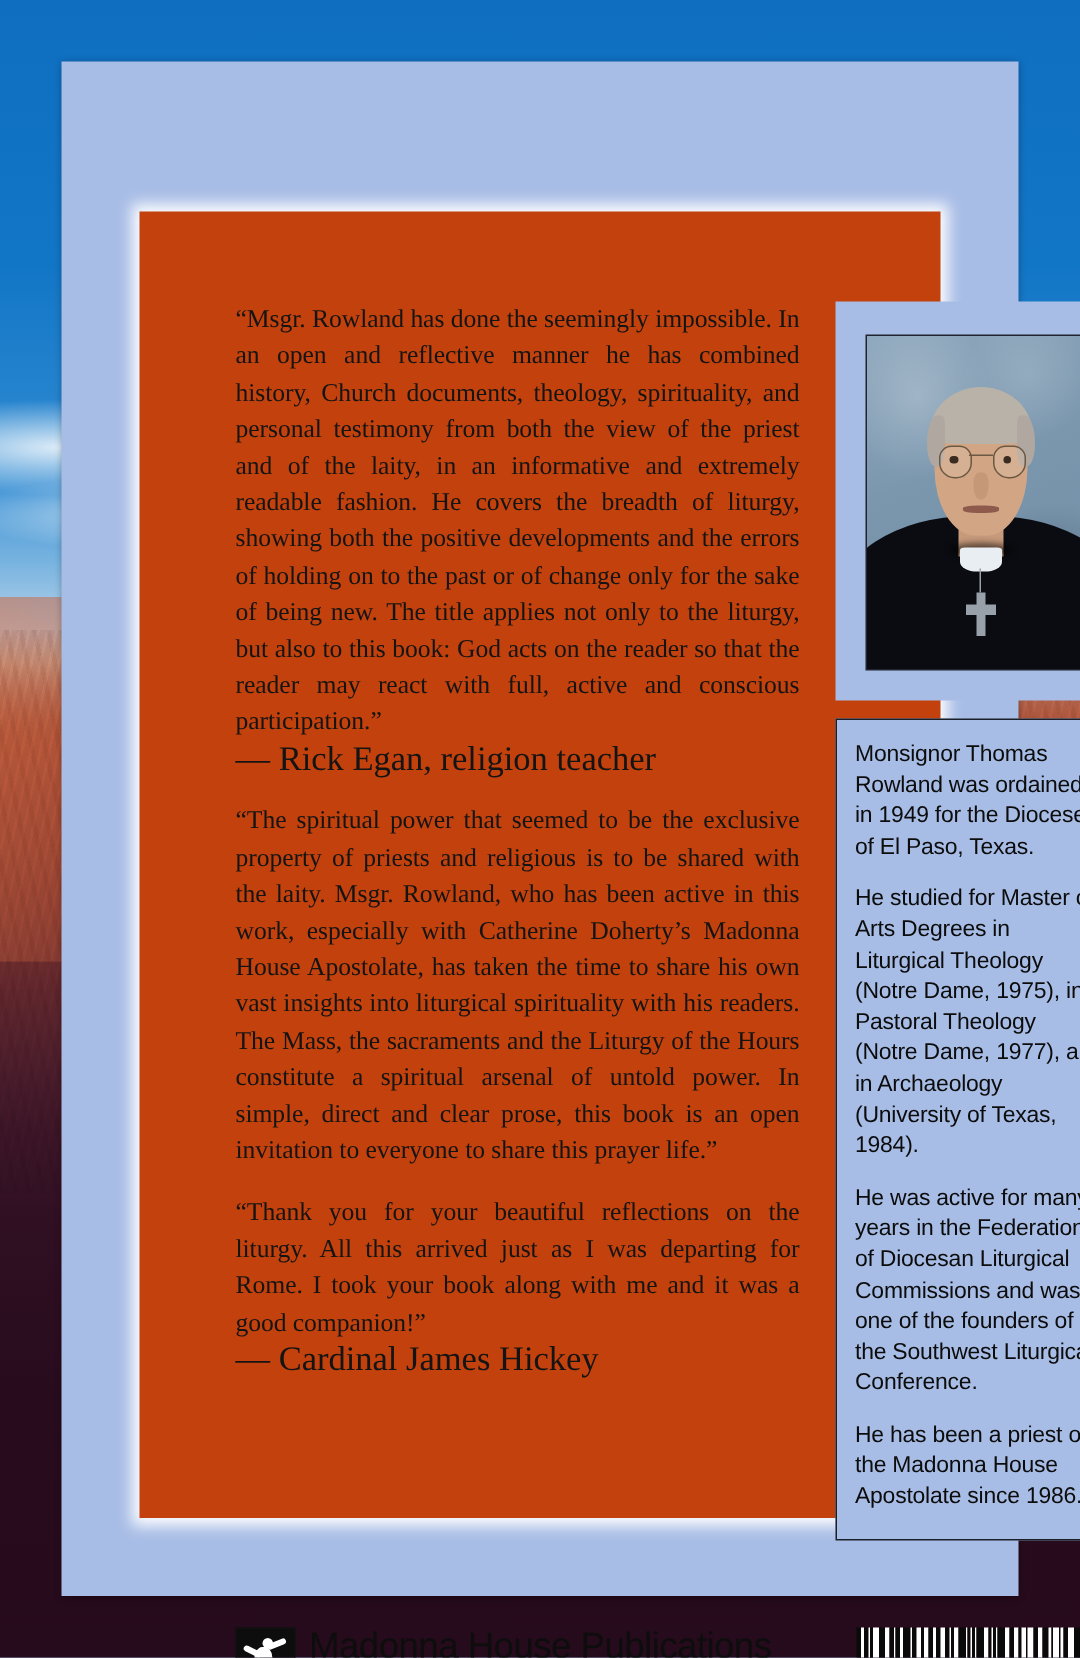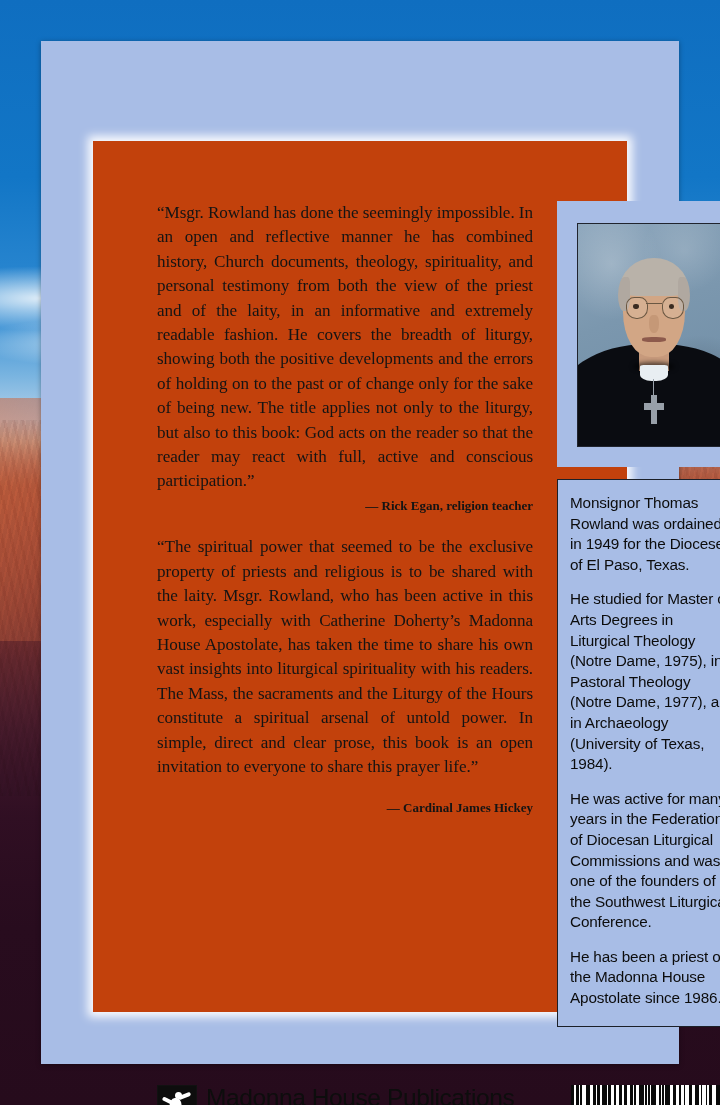--- a/index.html
+++ b/index.html
@@ -108,27 +108,25 @@
     line-height:24.4px;
     text-align:justify;
     text-justify:inter-word;
     color:#141414;
     letter-spacing:-0.05px;
     margin:0;
     hyphens:none;
   }
   .quote-attr{
     font-family:"Liberation Serif",serif;
-    font-size:13px;
+    font-size:23px;
     line-height:24.4px;
-    text-align:right;
     color:#141414;
     margin:0;
     white-space:nowrap;
-    font-weight:bold;
   }
   .quote-attr .ital{ font-style:italic; }
 
   #quote-1{ margin-bottom:17px; }
   #quote-2{ margin-bottom:17px; }
   #quote-3{ margin-bottom:0; }
 
   
   #publisher-block{
     position:absolute;left:0;top:884px;width:376px;
@@ -352,20 +350,21 @@
         <div class="quote-block" id="quote-1">
           <p class="quote-text">“Msgr. Rowland has done the seemingly impossible. In an open and reflective manner he has combined history, Church documents, theology, spirituality, and personal testimony from both the view of the priest and of the laity, in an informative and extremely readable fashion. He covers the breadth of liturgy, showing both the positive developments and the errors of holding on to the past or of change only for the sake of being new. The title applies not only to the liturgy, but also to this book: God acts on the reader so that the reader may react with full, active and conscious participation.”</p>
           <p class="quote-attr"><span>— Rick Egan, religion teacher</span></p>
         </div>
 
         <div class="quote-block" id="quote-2">
           <p class="quote-text">“The spiritual power that seemed to be the exclusive property of priests and religious is to be shared with the laity. Msgr. Rowland, who has been active in this work, especially with Catherine Doherty’s Madonna House Apostolate, has taken the time to share his own vast insights into liturgical spirituality with his readers. The Mass, the sacraments and the Liturgy of the Hours constitute a spiritual arsenal of untold power. In simple, direct and clear prose, this book is an open invitation to everyone to share this prayer life.”</p>
         </div>
 
         <div class="quote-block" id="quote-3">
+          <p class="quote-text">“Thank you for your beautiful reflections on the liturgy. All this arrived just as I was departing for Rome. I took your book along with me and it was a good companion!”</p>
           <p class="quote-attr"><span>— Cardinal James Hickey</span></p>
         </div>
 
       </div>
 
       <div id="publisher-block">
         <div id="pub-row">
           <div id="pub-logo">
             <div class="fig-arm-l"></div>
             <div class="fig-arm-r"></div>

